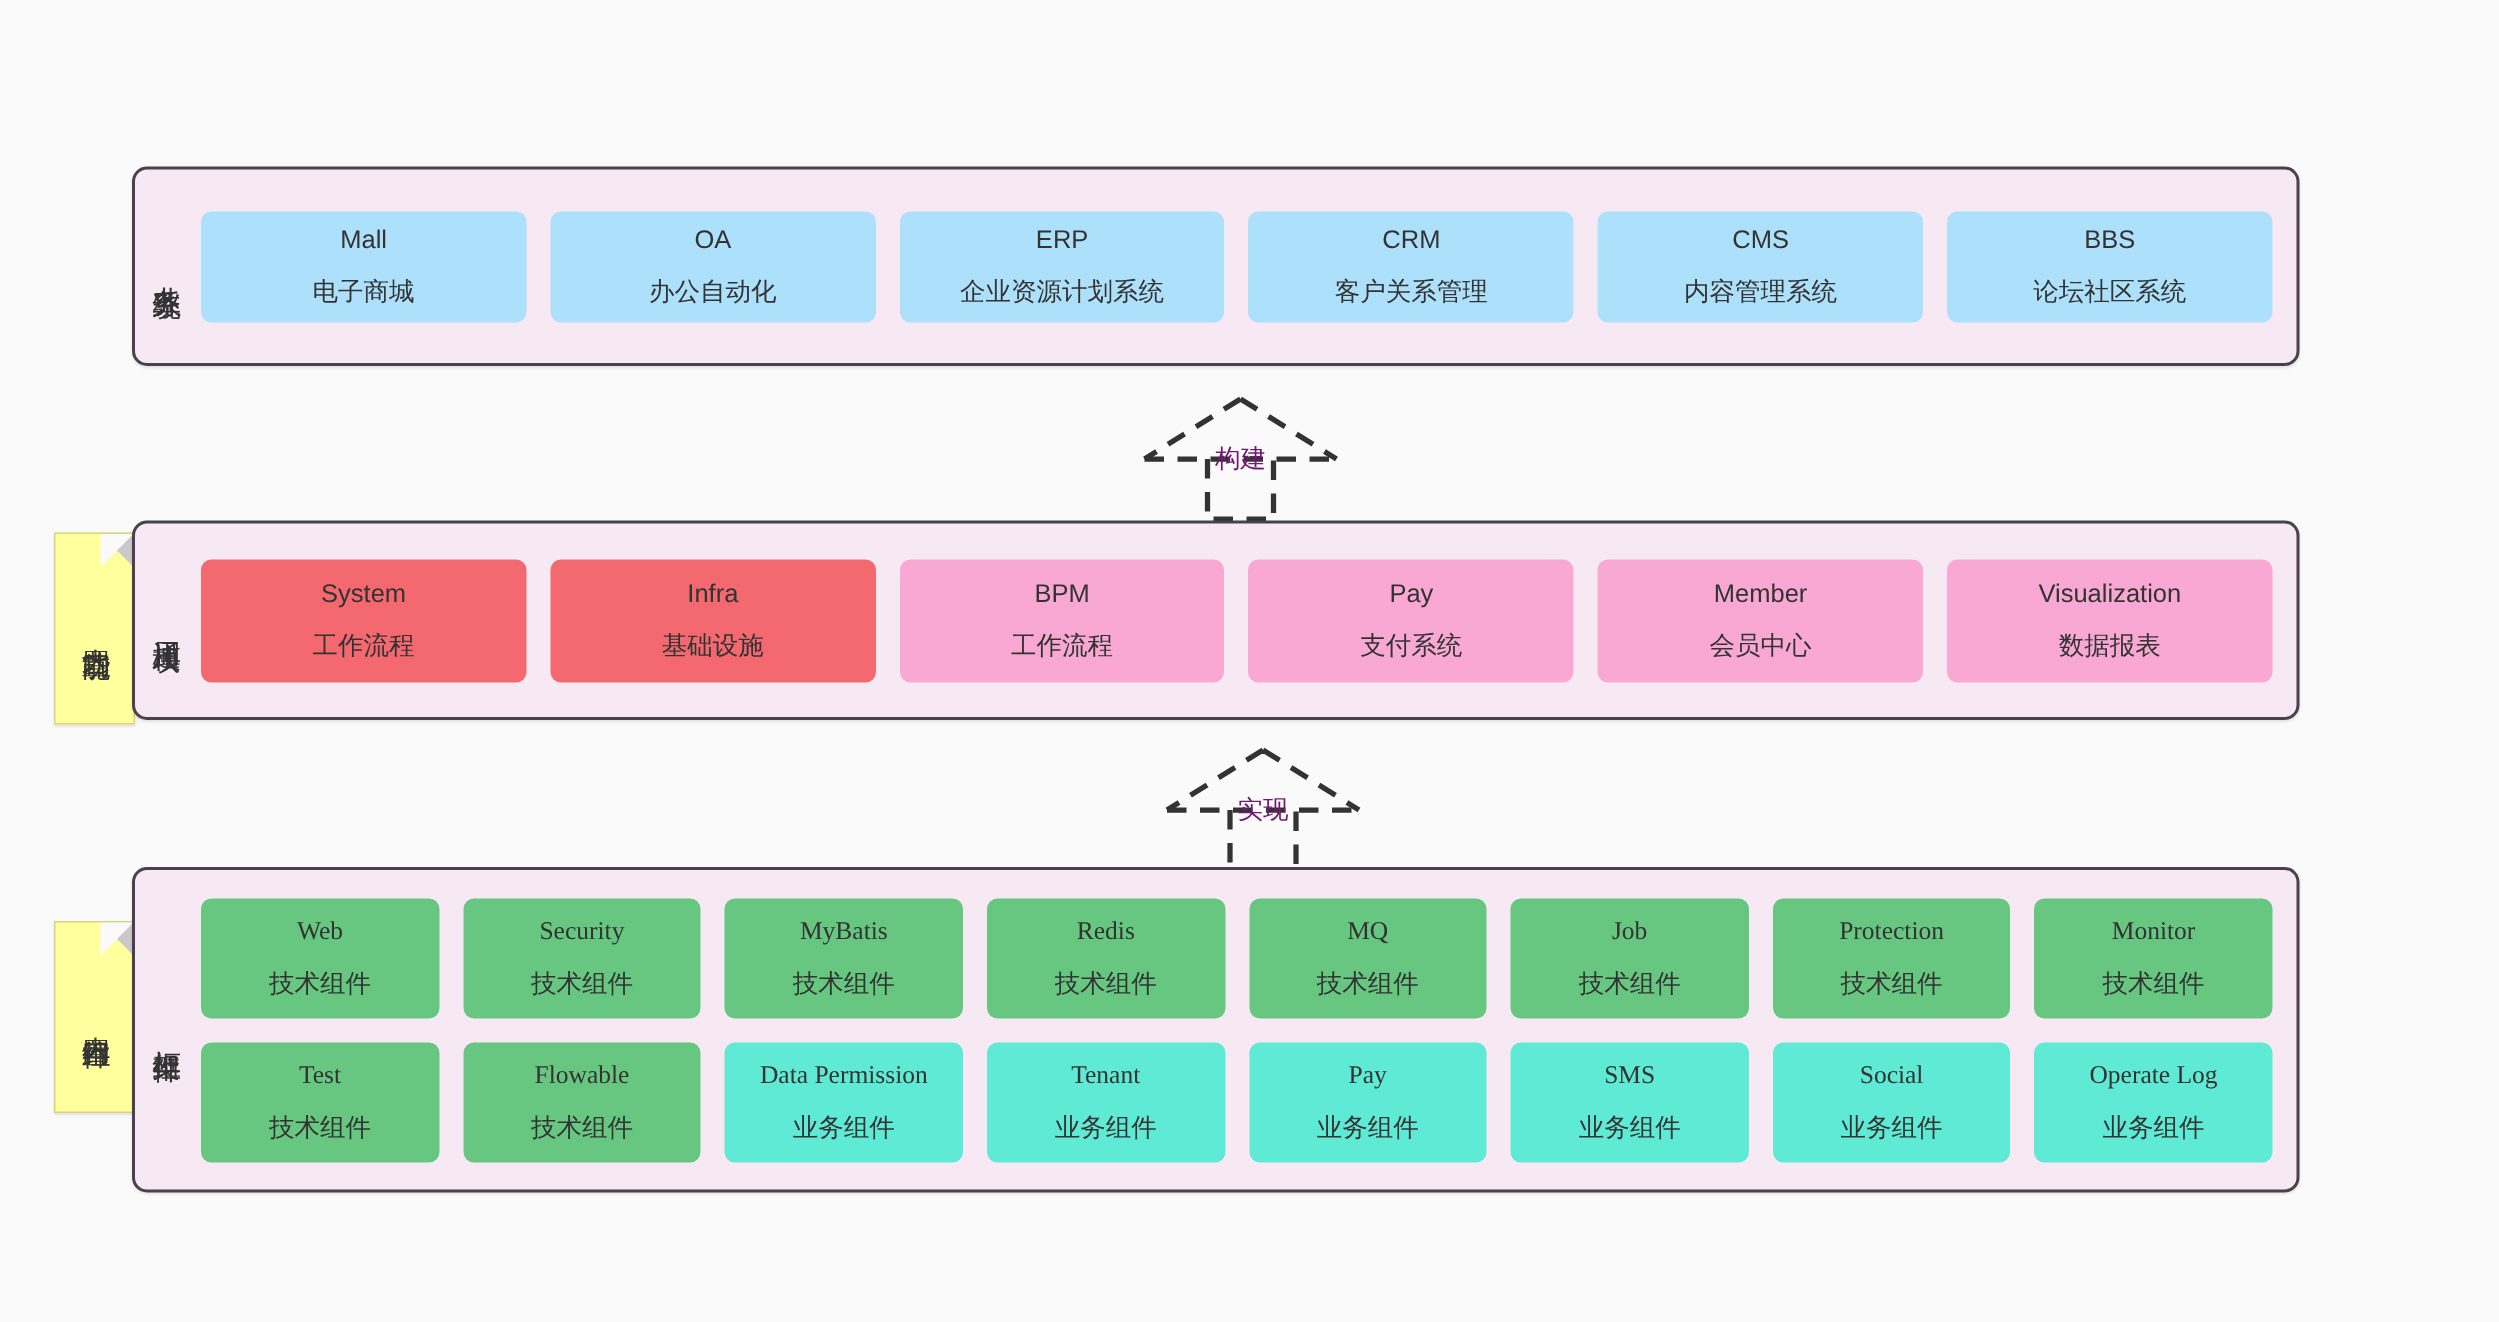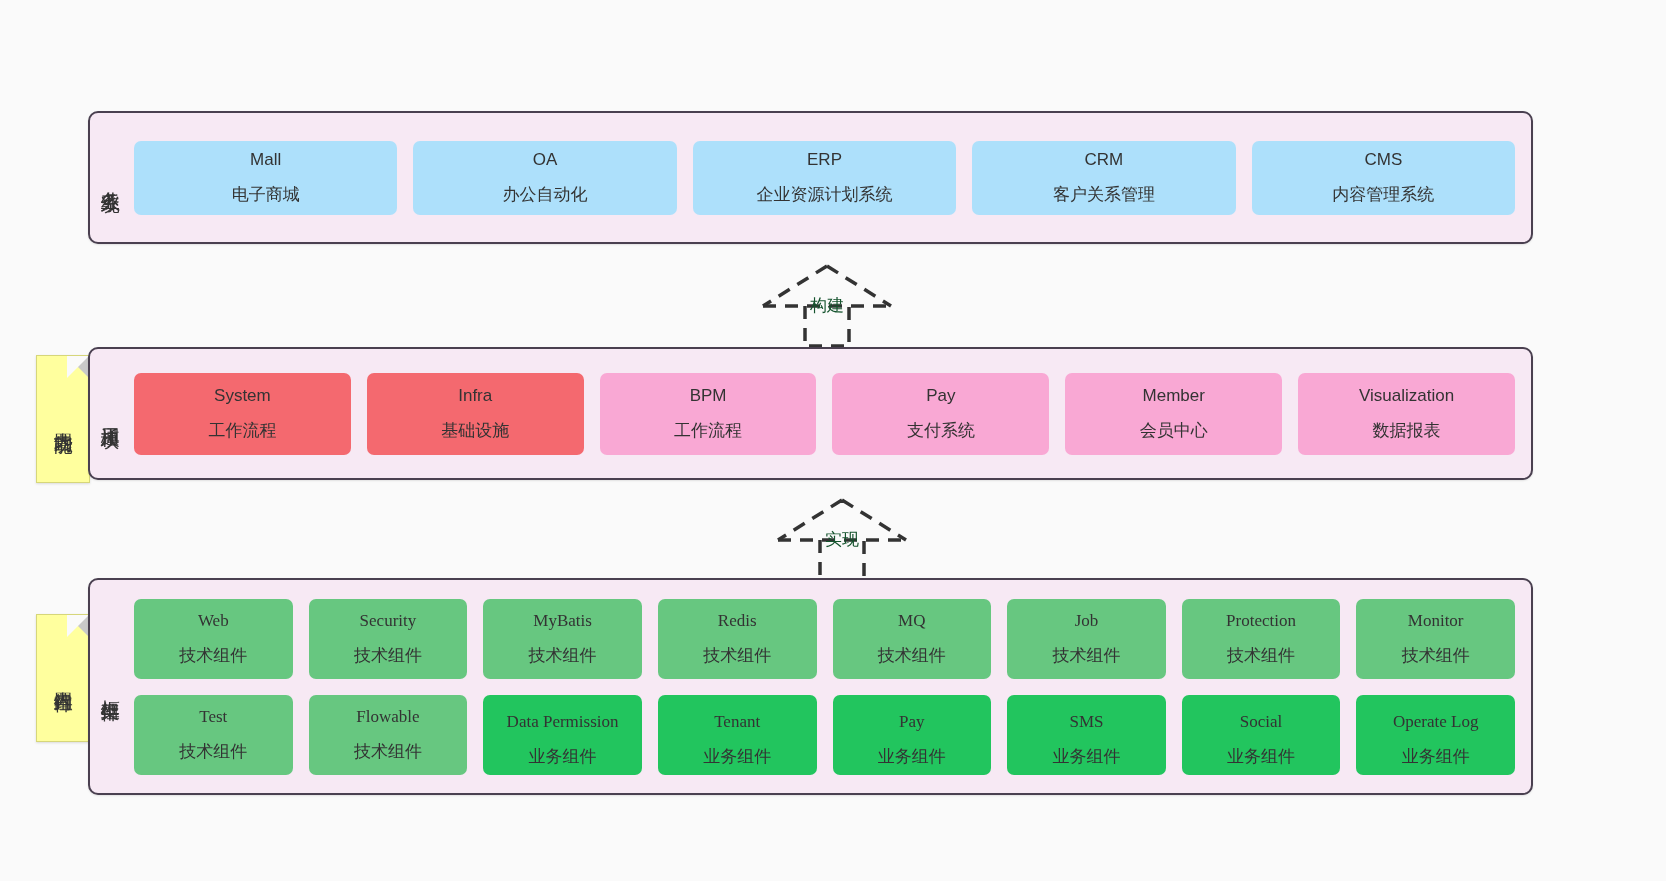--- a/index.html
+++ b/index.html
@@ -81,21 +81,21 @@
     min-width: 0;
     gap: 12px;
   }
   .card .t-en { display: block; }
   .card .t-cn { display: block; }
 
   .c-blue        { background: #ade0fb; }
   .c-red         { background: #f4696f; }
   .c-pink        { background: #f9a8d4; }
   .c-green       { background: #67c780; }
-  .c-lightgreen  { background: #22c55e; justify-content: flex-end; }
+  .c-lightgreen  { background: #5eead4; }
 
   
   #layer-business  .card { height: 74px; }
   #layer-common    .card { height: 82px; }
   #layer-framework .card { height: 80px; }
 
   
   .note {
     position: absolute;
     box-sizing: border-box;
@@ -141,21 +141,21 @@
     width: 160px;
     height: 100px;
   }
   .connector svg { display: block; overflow: visible; }
   .connector .conn-label {
     position: absolute;
     left: 50%;
     transform: translateX(-50%);
     top: 36px;
     font-size: 17px;
-    color: #14532d;
+    color: #701a75;
     background: transparent;
     white-space: nowrap;
     padding: 0 2px;
   }
 </style>
 </head>
 <body>
 
 <div id="canvas">
 
@@ -175,20 +175,24 @@
           <span class="t-en">ERP</span>
           <span class="t-cn">企业资源计划系统</span>
         </div>
         <div class="card c-blue">
           <span class="t-en">CRM</span>
           <span class="t-cn">客户关系管理</span>
         </div>
         <div class="card c-blue">
           <span class="t-en">CMS</span>
           <span class="t-cn">内容管理系统</span>
+        </div>
+        <div class="card c-blue">
+          <span class="t-en">BBS</span>
+          <span class="t-cn">论坛社区系统</span>
         </div>
       </div>
     </div>
   </div>
 
   <div class="connector" style="left:747px; top:258px;">
     <svg width="160" height="90" viewBox="0 0 160 90" fill="none">
       <path d="M80 8 L16 48 M80 8 L144 48" stroke="#333333" stroke-width="3.5" stroke-dasharray="13 9" fill="none"></path>
       <path d="M16 48 L144 48" stroke="#333333" stroke-width="3.5" stroke-dasharray="13 9" fill="none"></path>
       <path d="M58 48 L58 88 L102 88 L102 48" stroke="#333333" stroke-width="3.5" stroke-dasharray="13 9" fill="none"></path>

